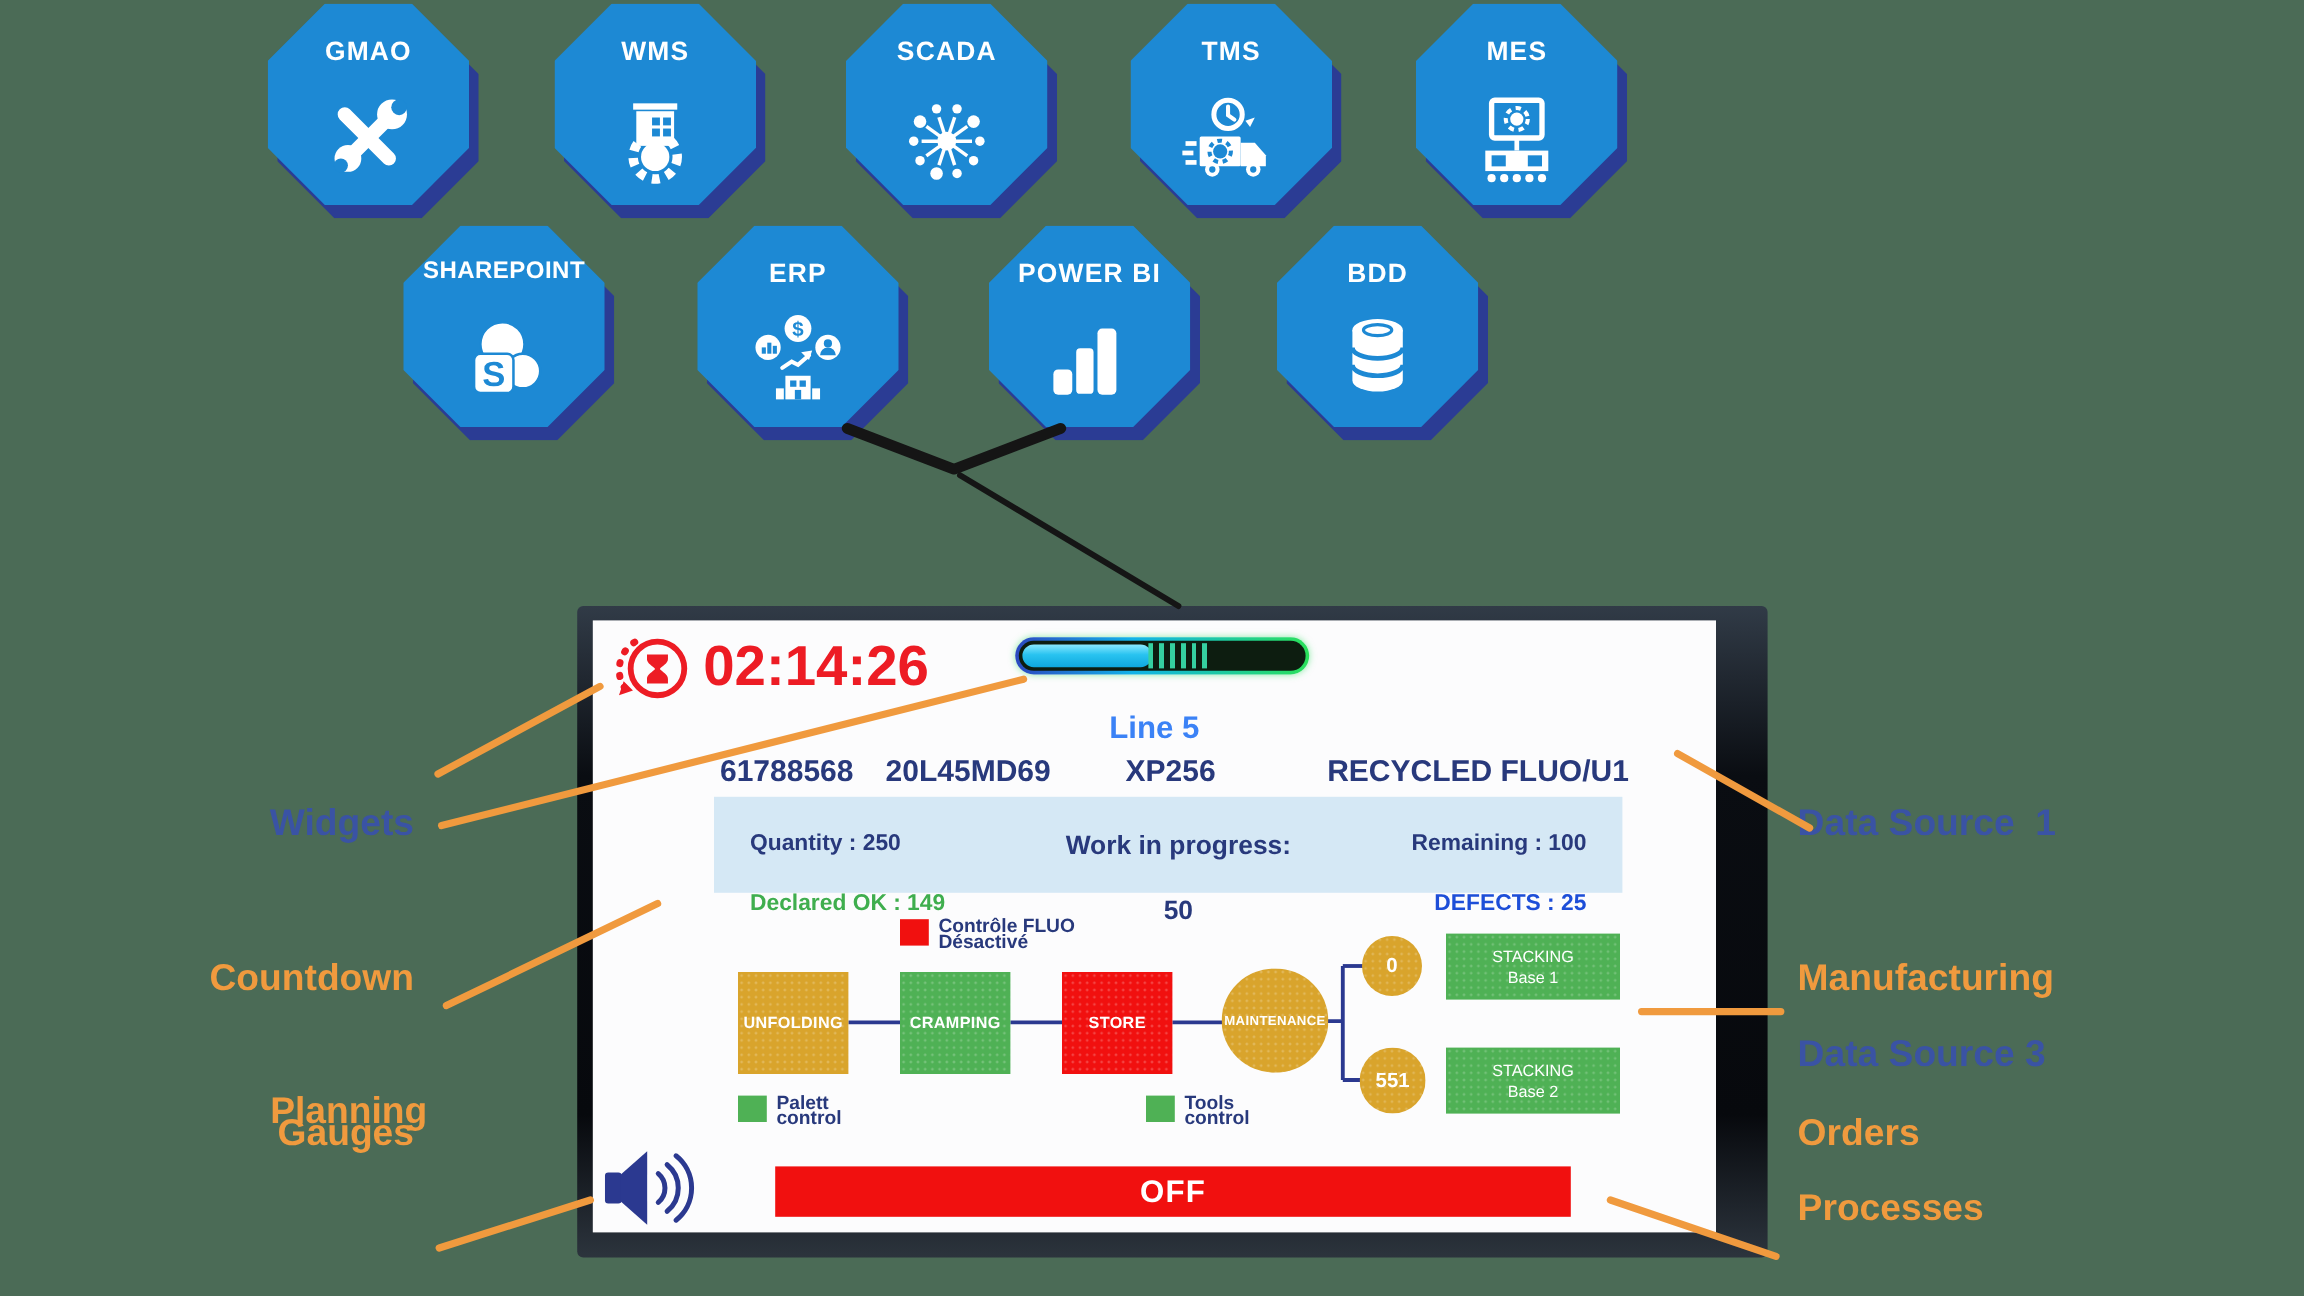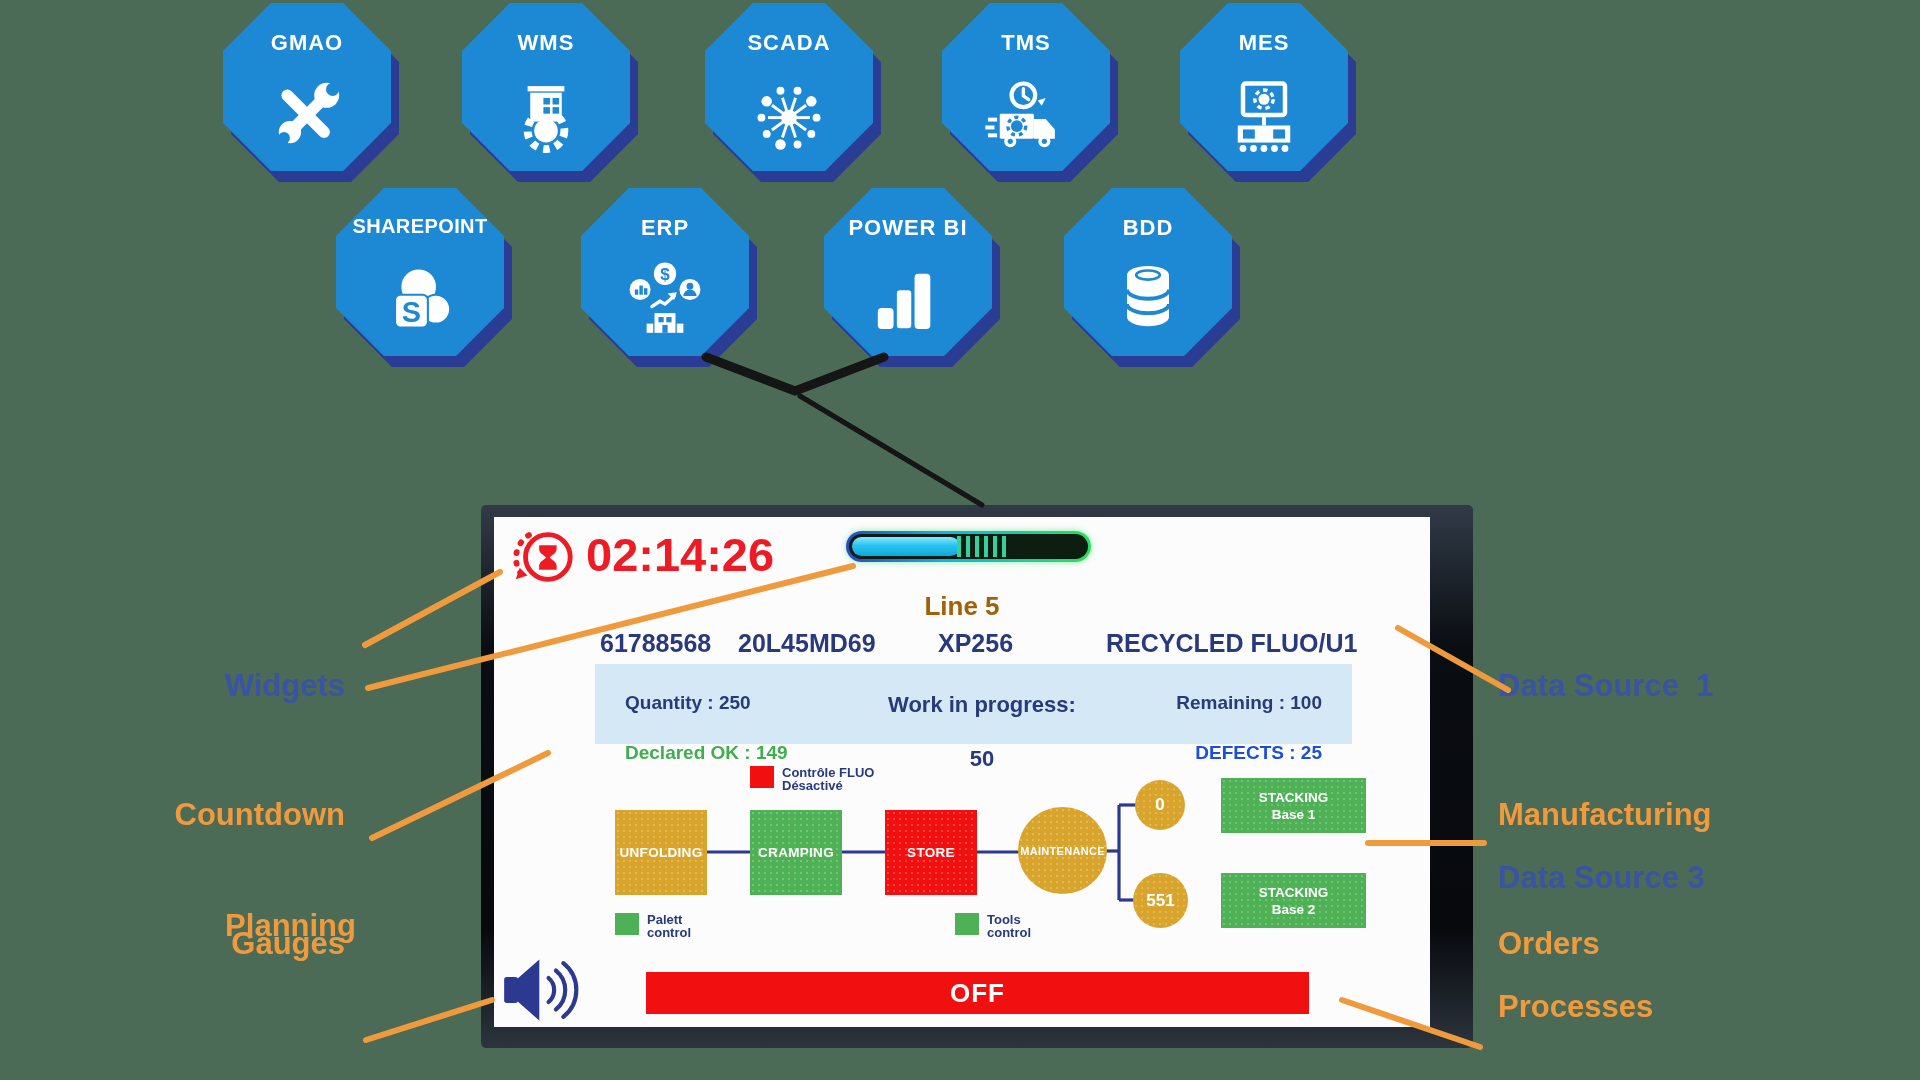--- a/index.html
+++ b/index.html
@@ -40,21 +40,21 @@
   .gauge { position:absolute; left:352px; top:14px; width:245px; height:31px; border-radius:16px;
            background:linear-gradient(90deg,#2b49c0,#11b3e8 40%,#2ae05a); padding:3px;
            box-shadow:0 0 6px rgba(40,220,90,.55); }
   .gauge-inner { width:100%; height:100%; border-radius:13px; background:#0d1d10; position:relative; overflow:hidden; }
   .gauge-fill { position:absolute; left:3px; top:3px; bottom:3px; width:45%; border-radius:10px;
                 background:linear-gradient(180deg,#8ae8ff,#29c3f0 45%,#0fa8dd); }
   .gauge-stripes { position:absolute; left:45%; width:22%; top:2px; bottom:2px;
                    background:repeating-linear-gradient(90deg,#35d0a0 0 4px,transparent 4px 9px); }
 
   .line-title { position:absolute; left:0; top:74px; width:100%; text-align:center;
-                font-size:26px; font-weight:700; color:#a16207; }
+                font-size:26px; font-weight:700; color:#3b82f6; }
   .order-row { position:absolute; left:0; top:112px; width:100%; height:34px; }
   .order-row span { position:absolute; font-size:25px; font-weight:700; color:#28397c; }
 
   .stats-band { position:absolute; left:101px; top:147px; width:757px; height:80px; background:#d5e8f5;
                 display:flex; justify-content:space-between; padding:0 30px; }
   .stats-col { display:flex; flex-direction:column; justify-content:space-evenly; height:100%; }
   .stats-col.center { text-align:center; }
   .stats-col.right { text-align:right; }
   .stat { font-size:19px; font-weight:700;margin-top:28px; }
   .stat.big { font-size:22px; }
@@ -66,26 +66,26 @@
              color:#fff; font-weight:700; font-size:13.5px; letter-spacing:.3px;
              background-image:radial-gradient(rgba(255,255,255,.22) 1px,transparent 1.3px);
              background-size:6px 6px; }
   .gold { background-color:#d9a42c; } .greenbox { background-color:#4fb155; }
   .redbox { background-color:#f1100f; }
   .circle { border-radius:50%; }
   .counter { position:absolute; border-radius:50%; background-color:#d9a42c; color:#fff; z-index:1;
              font-weight:800; font-size:17px; display:flex; align-items:center; justify-content:center;
              background-image:radial-gradient(rgba(255,255,255,.2) 1px,transparent 1.3px); background-size:6px 6px; }
   .stacker { position:absolute; width:145px; height:55px; background-color:#4fb155; color:#fff; z-index:1;
-             font-weight:700; font-size:13.5px; line-height:17px; display:flex; flex-direction:column;
+             font-weight:400; font-size:13.5px; line-height:17px; display:flex; flex-direction:column;
              align-items:center; justify-content:center;
-             background-image:radial-gradient(rgba(255,255,255,.2) 1px,transparent 1.3px); background-size:6px 6px;margin-left:16px; }
+             background-image:radial-gradient(rgba(255,255,255,.2) 1px,transparent 1.3px); background-size:6px 6px; }
   .legend { position:absolute; display:flex; gap:8px; align-items:flex-start; z-index:1; }
   .legend .sq { width:24px; height:22px; flex:none; }
-  .legend-lines { font-size:13px; font-weight:700; color:#28397c; line-height:13px; }
+  .legend-lines { font-size:16px; font-weight:700; color:#28397c; line-height:13px; }
 
   .speaker { position:absolute; left:4px; top:436px; }
   .off-bar { position:absolute; left:152px; top:455px; width:663px; height:42px; background:#f1100f;
              color:#fff; font-weight:700; font-size:26px; letter-spacing:1px;
              display:flex; align-items:center; justify-content:center; }
 </style>
 </head>
 <body>
 
 <div class="stage">

